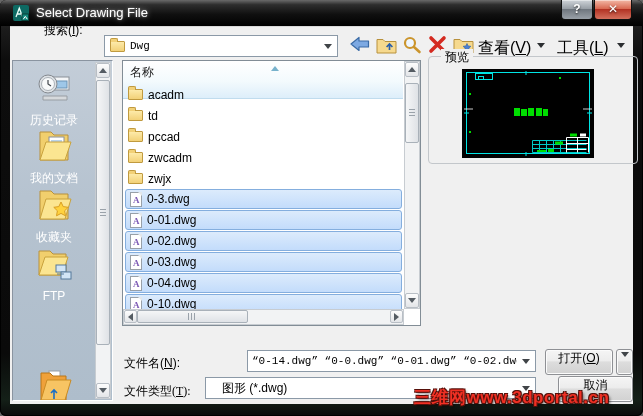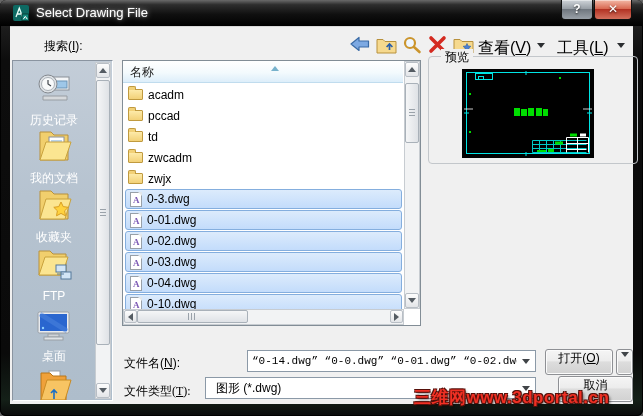--- a/index.html
+++ b/index.html
@@ -54,21 +54,21 @@
     border:1px solid #a9b1b9; border-radius:2px; }
   .thumb-v::after { content:""; position:absolute; left:3px; right:3px; top:50%; margin-top:-4px; height:8px;
     background:repeating-linear-gradient(180deg,#9aa2aa 0 1px,transparent 1px 3px); }
   .thumb-h { position:absolute; top:0; height:13px; background:linear-gradient(180deg,#f5f6f7,#dfe2e6);
     border:1px solid #a9b1b9; border-radius:2px; }
   .thumb-h::after { content:""; position:absolute; top:2px; bottom:2px; left:50%; margin-left:-5px; width:9px;
     background:repeating-linear-gradient(90deg,#9aa2aa 0 1px,transparent 1px 3px); }
   
   .flist { position:absolute; left:122px; top:60px; width:299px; height:266px;
     background:#fff; border:1px solid #828d96; overflow:hidden; }
-  .fhead { position:absolute; left:0; top:0; width:280px; height:22px;
+  .fhead { position:absolute; left:0; top:0; width:280px; height:38px;
     background:linear-gradient(180deg,#ffffff 0,#f3fafd 55%,#ddeefa 100%);
     border-bottom:1px solid #c0dcee; font-size:12px; color:#1a1a1a; line-height:22px; padding-left:7px; cursor:pointer; }
   .sort-up { position:absolute; left:148px; top:1px; width:0; height:0;
     border:4px solid transparent; border-bottom:5px solid #77b2cc; }
   .rows { position:absolute; left:1px; top:23px; width:280px; height:225px; overflow:hidden; }
   .row { position:relative; height:21px; display:flex; align-items:center; padding-left:4px;
     font-size:12px; color:#000; cursor:pointer; }
   .row.sel { background:linear-gradient(180deg,#dcebfc 0,#c3dcfb 100%);
     border:1px solid #84aede; border-radius:3px; width:277px; margin:0 0 1px 1px; height:20px; }
   .row .nm { margin-left:5px; white-space:nowrap; }
@@ -108,21 +108,26 @@
           <path d="M10.3 14.2 l2-2.8 2 2.8" stroke="#fff" stroke-width="1" fill="none"></path>
         </svg>
     </span>
     <span class="win-title">Select Drawing File</span>
     <div class="cap-btn btn-help">?</div>
     <div class="cap-btn btn-close">✕</div>
   </div>
 
   <div class="client-bg"></div>
 
-  <span class="lbl" style="left:44px;top:38px;"><span>搜索(</span><span class="u">I</span><span>):</span></span>
+  <span class="lbl" style="left:44px;top:22px;"><span>搜索(</span><span class="u">I</span><span>):</span></span>
+  <div class="combo" style="left:104px;top:35px;width:234px;height:22px;">
+    <span class="fold" style="margin:0 5px 0 5px;"></span>
+    <span class="val mono">Dwg</span>
+    <span class="dar"></span>
+  </div>
 
   <div class="tbtn" style="left:348px;">
     <span><svg width="22" height="18">
           <path d="M2 9 L10 2.5 v3.5 h9.5 v6 h-9.5 v3.5 z" fill="#7da9e2" stroke="#3a6aa5" stroke-width="1.2" stroke-linejoin="round"></path>
         </svg></span>
   </div>
   <div class="tbtn" style="left:374px;">
     <span><svg width="21" height="19">
           <path d="M1 4.5h6l2 2h11v11.5H1z" fill="#f6d98e" stroke="#b8913c"></path>
           <path d="M13.5 15 V9.5 M10.6 12 L13.5 9 l2.9 3" stroke="#2b5fa8" stroke-width="1.7" fill="none"></path>
@@ -191,33 +196,20 @@
         <svg width="36" height="36">
             <path d="M3 4h11l3 3h13v21H3z" fill="#f1cf6d" stroke="#b8913c"></path>
             <path d="M3 28 L9 10 h23 l-6 18z" fill="#fbe591" stroke="#c9a23d"></path>
             <rect x="20" y="18" width="10" height="7" fill="#d2e5f6" stroke="#55789a"></rect>
             <rect x="25" y="25" width="10" height="7" fill="#d2e5f6" stroke="#55789a"></rect>
             <path d="M21 27h7" stroke="#55789a"></path>
           </svg>
       </span>
       <span class="plabel">FTP</span>
     </div>
-    <div class="place" style="top:247px;">
-      <span class="pic">
-        <svg width="36" height="34">
-            <rect x="2" y="4" width="31" height="21" rx="1.5" fill="#e9ebee" stroke="#9aa0a6"></rect>
-            <rect x="4" y="6" width="27" height="17" fill="#2a66cf"></rect>
-            <path d="M4 6 L31 23" stroke="#4f86e0" stroke-width="5" opacity=".5"></path>
-            <circle cx="7" cy="20" r="1.2" fill="#8fd0ff"></circle>
-            <rect x="12" y="26" width="11" height="3" fill="#cfd3d7" stroke="#9aa0a6"></rect>
-            <rect x="8" y="29" width="19" height="3" fill="#dfe3e6" stroke="#9aa0a6"></rect>
-          </svg>
-      </span>
-      <span class="plabel">桌面</span>
-    </div>
     <div class="place" style="top:305px;">
       <span class="pic">
         <svg width="36" height="36">
             <rect x="13" y="5" width="11" height="10" fill="#fff" stroke="#9aa0a6"></rect>
             <path d="M5 7h9l3 3h13v24H5z" fill="#efa13a" stroke="#b97718"></path>
             <path d="M5 34 L11 14 h24 l-6 20z" fill="#f7c463" stroke="#c98b23"></path>
             <path d="M18 33 v-9 M15 27 l3-3 3 3" stroke="#1c6fc4" stroke-width="1.6" fill="none"></path>
           </svg>
       </span>
       <span class="plabel"></span>
@@ -237,25 +229,25 @@
   <div class="flist">
     <div class="fhead">名称</div>
     <span class="sort-up"></span>
     <div class="rows">
       <div class="row">
           <span class="fold"></span>
           <span class="nm">acadm</span>
         </div>
       <div class="row">
           <span class="fold"></span>
+          <span class="nm">td</span>
+        </div>
+      <div class="row">
+          <span class="fold"></span>
           <span class="nm">pccad</span>
-        </div>
-      <div class="row">
-          <span class="fold"></span>
-          <span class="nm">td</span>
         </div>
       <div class="row">
           <span class="fold"></span>
           <span class="nm">zwcadm</span>
         </div>
       <div class="row">
           <span class="fold"></span>
           <span class="nm">zwjx</span>
         </div>
       <div class="row sel">
@@ -351,19 +343,19 @@
   </div>
   <div class="pbtn" style="left:545px;top:349px;width:68px;height:26px;">
       <span><span>打开(</span><span class="u">O</span><span>)</span></span>
     </div>
   <div class="pbtn" style="left:616px;top:349px;width:17px;height:26px;">
       <span class="dar" style="margin:0;"></span>
     </div>
 
   <span class="lbl" style="left:124px;top:383px;font-family:Liberation Serif, serif;"><span>文件类型(</span><span class="u">T</span><span>):</span></span>
   <div class="combo" style="left:205px;top:377px;width:331px;height:22px;">
-    <span class="val" style="padding-left:10px;">图形 (*.dwg)</span>
+    <span class="val" style="padding-left:16px;">图形 (*.dwg)</span>
     <span class="dar"></span>
   </div>
   <div class="pbtn" style="left:558px;top:376px;width:75px;height:26px;">取消</div>
 
   <span class="watermark">三维网www.3dportal.cn</span>
 </div>
 
 </body></html>

